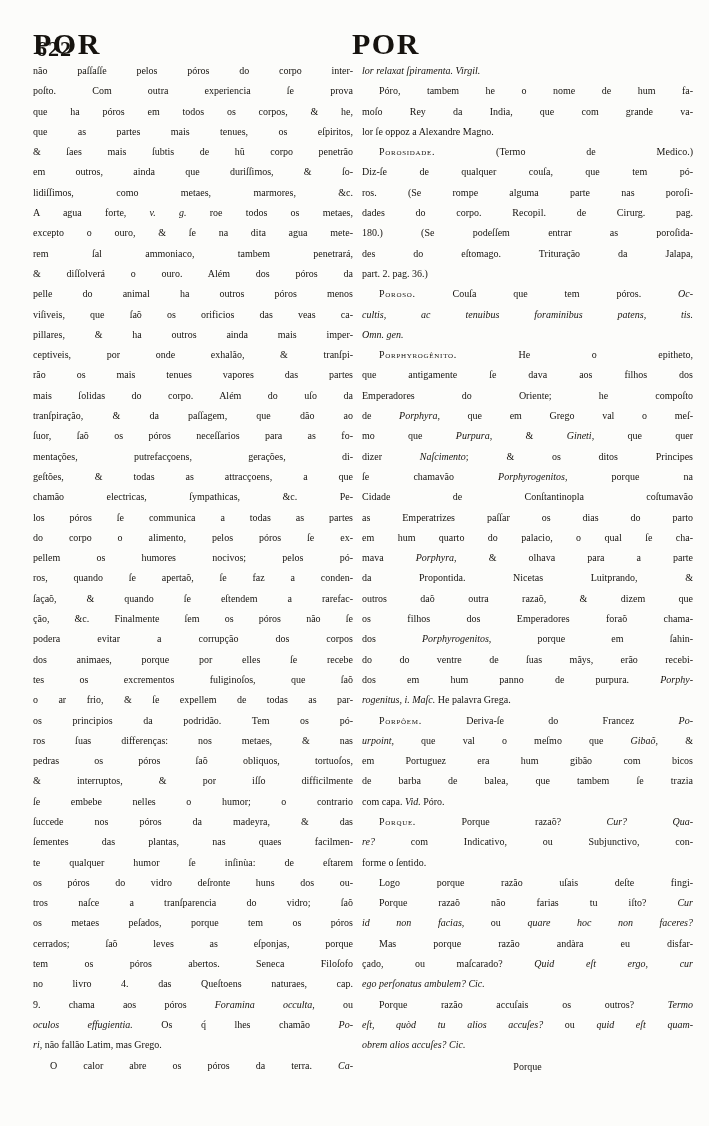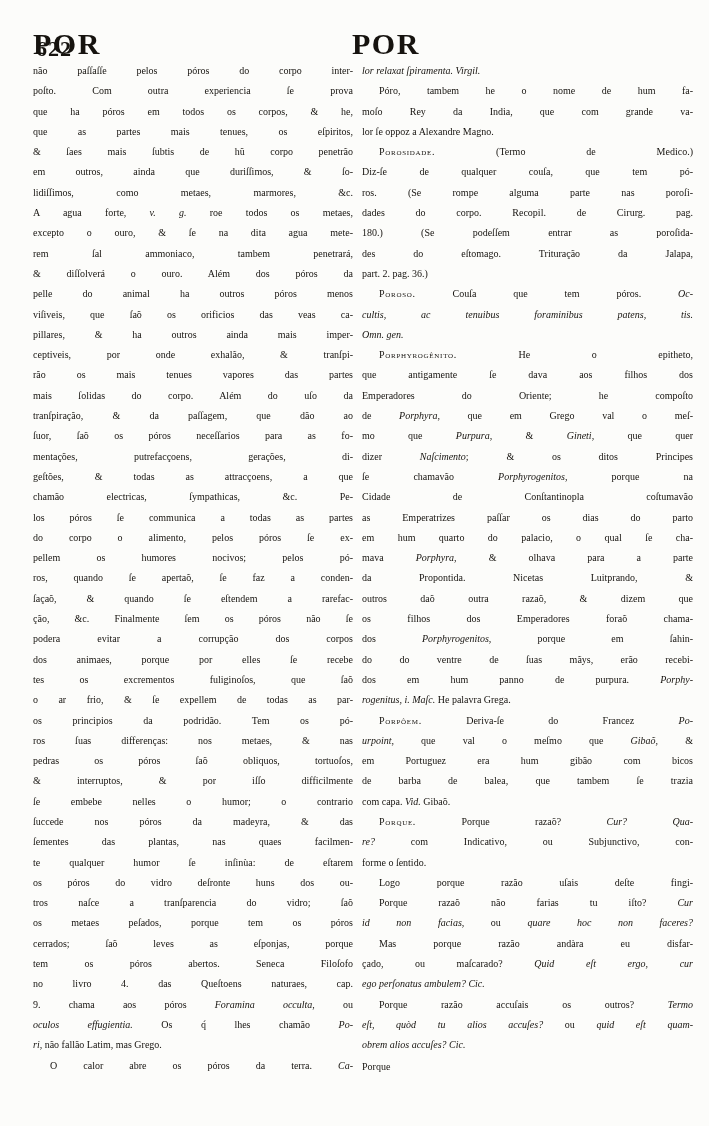--- a/index.html
+++ b/index.html
@@ -32,21 +32,21 @@
     text-align-last: justify;
     text-justify: inter-word;
     height: 20.3px; overflow: visible;
   }
   .line.sh { text-align-last: left; }
   .line.in { text-indent: 17px; }
   .it { font-style: italic; }
   .sc { font-variant: small-caps; letter-spacing: 0.7px; }
 
   .catchword {
-    text-align: left;
+    text-align: center;
     height: 20.3px;
     padding-top: 1px;
   }
 </style>
 </head>
 <body>
 
 <div class="page">
   <span class="pagenum">622</span>
   <div class="running lft">POR</div>
@@ -134,21 +134,21 @@
       <div class="line"><span>outros daõ outra razaõ, &amp; dizem que</span></div>
       <div class="line"><span>os filhos dos Emperadores foraõ chama-</span></div>
       <div class="line"><span>dos </span><span class="it">Porphyrogenitos</span><span>, porque em ſahin-</span></div>
       <div class="line"><span>do do ventre de ſuas mãys, erão recebi-</span></div>
       <div class="line"><span>dos em hum panno de purpura. </span><span class="it">Porphy-</span></div>
       <div class="line sh"><span class="it">rogenitus, i. Maſc.</span><span> He palavra Grega.</span></div>
       <div class="line in"><span class="sc">Porpôem.</span><span> Deriva-ſe do Francez </span><span class="it">Po-</span></div>
       <div class="line"><span class="it">urpoint</span><span>, que val o meſmo que </span><span class="it">Gibaõ</span><span>, &amp;</span></div>
       <div class="line"><span>em Portuguez era hum gibão com bicos</span></div>
       <div class="line"><span>de barba de balea, que tambem ſe trazia</span></div>
-      <div class="line sh"><span>com capa. </span><span class="it">Vid.</span><span> Gibaõ.</span></div>
+      <div class="line sh"><span>com capa. </span><span class="it">Vid.</span><span> Póro.</span></div>
       <div class="line in"><span class="sc">Porque.</span><span> Porque razaõ? </span><span class="it">Cur? Qua-</span></div>
       <div class="line"><span class="it">re?</span><span> com Indicativo, ou Subjunctivo, con-</span></div>
       <div class="line sh"><span>forme o ſentido.</span></div>
       <div class="line in"><span>Logo porque razão uſais deſte fingi-</span></div>
       <div class="line in"><span>Porque razaõ não farias tu iſto? </span><span class="it">Cur</span></div>
       <div class="line"><span class="it">id non facias</span><span>, ou </span><span class="it">quare hoc non faceres?</span></div>
       <div class="line in"><span>Mas porque razão andàra eu disfar-</span></div>
       <div class="line"><span>çado, ou maſcarado? </span><span class="it">Quid eſt ergo, cur</span></div>
       <div class="line sh"><span class="it">ego perſonatus ambulem? Cic.</span></div>
       <div class="line in"><span>Porque razão accuſais os outros? </span><span class="it">Termo</span></div>

